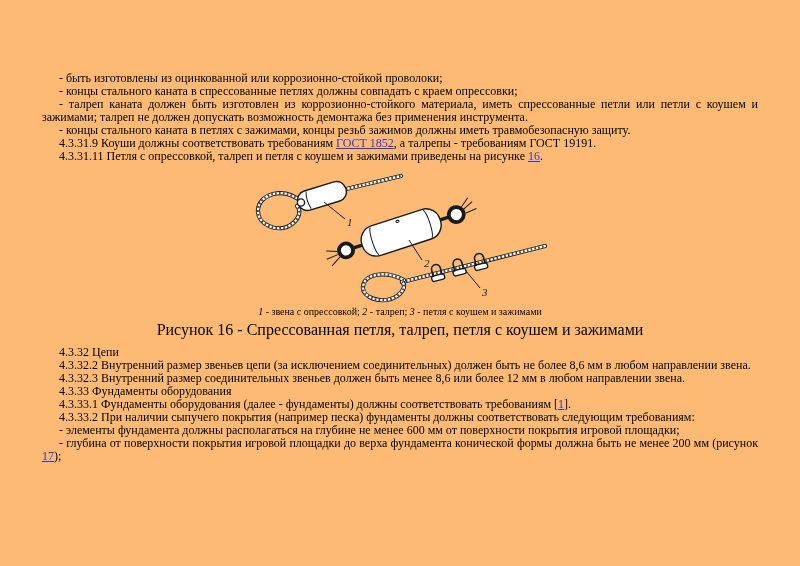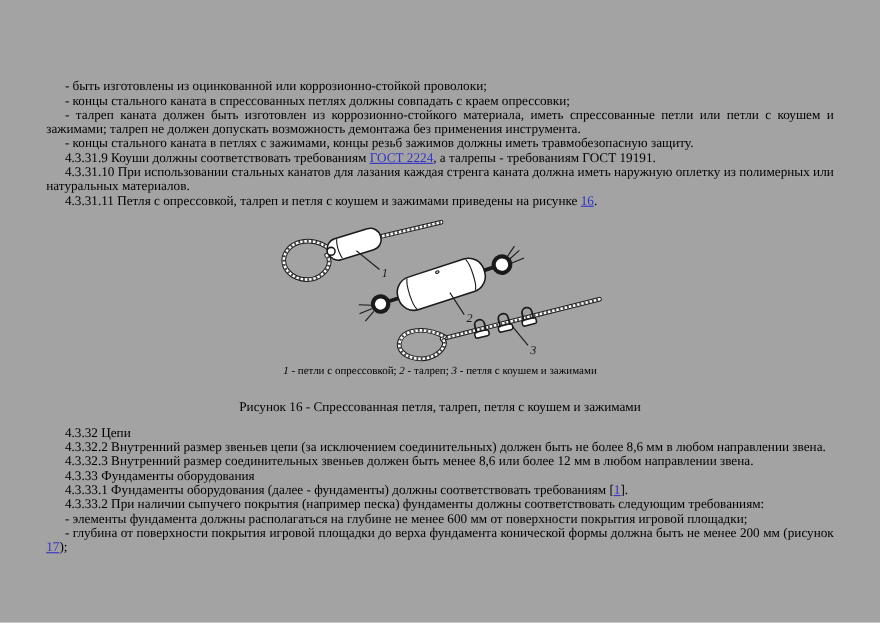--- a/index.html
+++ b/index.html
@@ -4,21 +4,21 @@
 <style>
   * { box-sizing: border-box; }
   html, body {
     margin: 0; padding: 0;
     width: 800px; height: 566px;
     background: #ffffff;
     overflow: hidden;
   }
   .page {
     width: 800px; height: 566px;
-    background: #a3a3a3;
+    background: #fdba74;
     padding: 72px 42px 0 42px;
     font-family: "Liberation Serif", "DejaVu Serif", serif;
     font-size: 12px;
     line-height: 13px;
     color: #000000;
   }
   .para {
     margin: 0;
     text-indent: 17px;
     text-align: justify;
@@ -32,22 +32,22 @@
   .figure-block svg { display: block; margin: 0 auto; }
   .fig-caption {
     margin: 2px 0 0 0;
     font-size: 10px;
     line-height: 12px;
     text-align: center;
     text-indent: 0;
   }
   .fig-caption .inum { font-style: italic; }
   .fig-title {
-    margin: 20px 0 10px 0;
-    font-size: 12px;
+    margin: 5px 0 10px 0;
+    font-size: 16px;
     line-height: 13px;
     text-align: center;
     text-indent: 0;
   }
   
   .rope-out { fill: none; stroke: #1a1a1a; stroke-width: 4.2; stroke-linecap: round; }
   .rope-in  { fill: none; stroke: #ffffff; stroke-width: 2.4; stroke-linecap: round; }
   .rope-tex { fill: none; stroke: #1a1a1a; stroke-width: 2.4; stroke-dasharray: 1.7 2.2; opacity: .8; }
   .part  { fill: #ffffff; stroke: #1a1a1a; stroke-width: 1.4; }
   .thin  { fill: none; stroke: #1a1a1a; stroke-width: 1; }
@@ -61,29 +61,28 @@
     fill: #1a1a1a;
   }
 </style>
 </head>
 <body>
 
 <div class="page">
 
   <p class="para"><span>- быть изготовлены из оцинкованной или коррозионно-стойкой проволоки;</span></p>
 
-  <p class="para"><span>- концы стального каната в спрессованных петлях должны совпадать с краем опрессовки;</span></p>
+  <p class="para"><span>- концы стального каната в спрессованные петлях должны совпадать с краем опрессовки;</span></p>
 
   <p class="para"><span>- талреп каната должен быть изготовлен из коррозионно-стойкого материала, иметь спрессованные петли или петли с коушем и зажимами; талреп не должен допускать возможность демонтажа без применения инструмента.</span></p>
 
   <p class="para"><span>- концы стального каната в петлях с зажимами, концы резьб зажимов должны иметь травмобезопасную защиту.</span></p>
 
-  <p class="para"><span>4.3.31.9 Коуши должны соответствовать требованиям </span><a class="lnk">ГОСТ 2224</a><span>, а талрепы - требованиям ГОСТ 19191.</span></p>
+  <p class="para"><span>4.3.31.9 Коуши должны соответствовать требованиям </span><a class="lnk">ГОСТ 1852</a><span>, а талрепы - требованиям ГОСТ 19191.</span></p>
 
-  <p class="para"><span>4.3.31.10 При использовании стальных канатов для лазания каждая стренга каната должна иметь наружную оплетку из полимерных или натуральных материалов.</span></p>
 
   <p class="para"><span>4.3.31.11 Петля с опрессовкой, талреп и петля с коушем и зажимами приведены на рисунке </span><a class="lnk">16</a><span>.</span></p>
 
   <div class="figure-block">
     <svg width="300" height="132" viewBox="0 0 300 132" xmlns="http://www.w3.org/2000/svg">
 
       <g>
         <path class="rope-out" d="M92,18 L151,4"></path>
         <path class="rope-in" d="M92,18 L151,4"></path>
         <path class="rope-tex" d="M92,18 L151,4"></path>
@@ -133,21 +132,21 @@
         </g>
         <g transform="translate(230,90) rotate(-14)">
           <rect class="part" x="-6.5" y="2" width="13" height="5.5" rx="2"></rect>
           <path class="clamp" d="M-4.5,3 L-4.5,-4 A4.5,4.5 0 0 1 4.5,-4 L4.5,3"></path>
         </g>
         <path class="thin" d="M216,99 L230,116"></path>
         <text class="fig-num" x="232" y="124">3</text>
       </g>
     </svg>
 
-    <p class="fig-caption"><span class="inum">1</span><span> - петли с опрессовкой; </span><span class="inum">2</span><span> - талреп; </span><span class="inum">3</span><span> - петля с коушем и зажимами</span></p>
+    <p class="fig-caption"><span class="inum">1</span><span> - звена с опрессовкой; </span><span class="inum">2</span><span> - талреп; </span><span class="inum">3</span><span> - петля с коушем и зажимами</span></p>
 
     <p class="fig-title">Рисунок 16 - Спрессованная петля, талреп, петля с коушем и зажимами</p>
   </div>
 
   <p class="para"><span>4.3.32 Цепи</span></p>
 
 
   <p class="para"><span>4.3.32.2 Внутренний размер звеньев цепи (за исключением соединительных) должен быть не более 8,6 мм в любом направлении звена.</span></p>
 
   <p class="para"><span>4.3.32.3 Внутренний размер соединительных звеньев должен быть менее 8,6 или более 12 мм в любом направлении звена.</span></p>

